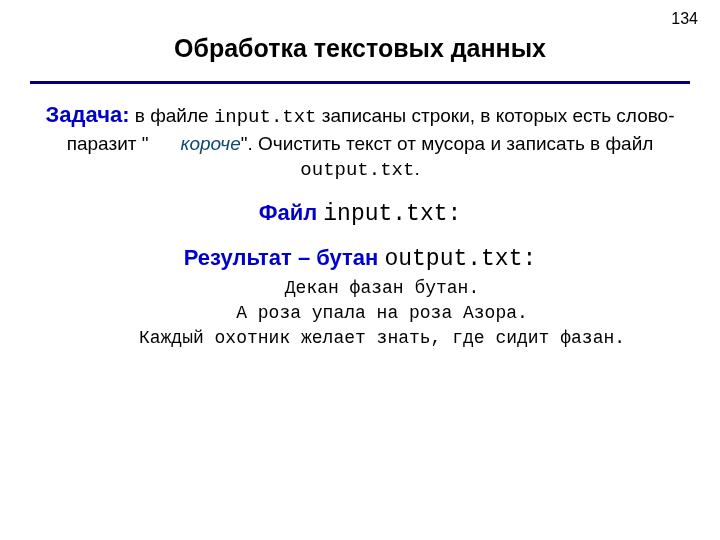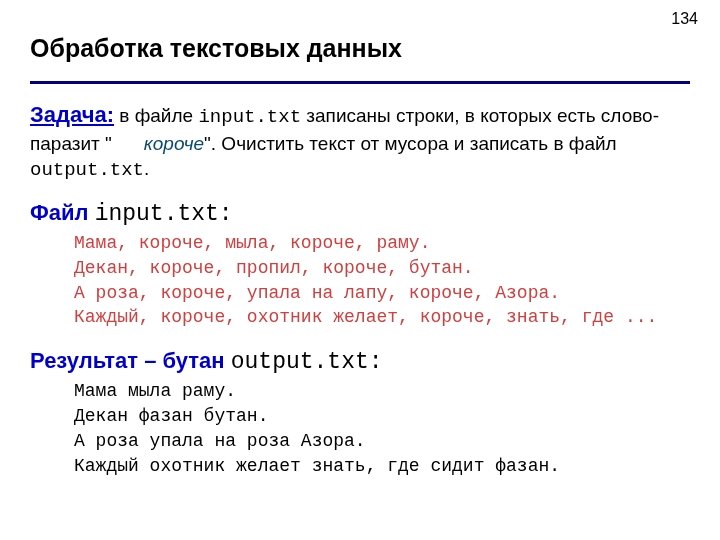--- a/index.html
+++ b/index.html
@@ -1,15 +1,15 @@
 <!DOCTYPE html>
 <html><head>
   <meta charset="utf-8">
   <style>
-    * { margin: 0; padding: 0; box-sizing: border-box; }
+    * { margin: 0; padding: 0; box-sizing: border-box; text-align: center; }
     body {
       width: 720px;
       height: 540px;
       background: #fff;
       font-family: Arial, Helvetica, sans-serif;
       position: relative;
       padding: 24px 30px 20px 30px;
     }
     .page-number {
       position: absolute;
@@ -29,21 +29,20 @@
     }
     .task-block {
       font-size: 19px;
       line-height: 1.35;
       margin-bottom: 16px;
     }
     .task-label {
       color: #0000cc;
       font-weight: bold;
       font-size: 22px;
-      text-decoration: underline;
     }
     .task-mono {
       font-family: "Courier New", monospace;
       font-size: 19px;
     }
     .parasite-word {
       font-style: italic;
       color: #0c4a6e;
       margin-left: 32px;
     }
@@ -81,31 +80,24 @@
 <div class="title">Обработка текстовых данных</div>
 
 <div class="task-block">
   <span class="task-label">Задача:</span><span> в файле </span><span class="task-mono">input.txt</span><span> записаны строки, в которых есть слово-паразит "</span><span class="parasite-word">короче</span><span>". Очистить текст от мусора и записать в файл </span><span class="task-mono">output.txt</span><span>.</span>
 </div>
 
 <div class="file-block">
   <div class="section-label">
     <span class="section-blue">Файл </span><span class="section-mono">input.txt</span><span class="section-mono">:</span>
   </div>
-  <div class="file-lines">
-    <div class="input-line">Мама, короче, мыла, короче, раму.</div>
-    <div class="input-line">Декан, короче, пропил, короче, бутан.</div>
-    <div class="input-line">А роза, короче, упала на лапу, короче, Азора.</div>
-    <div class="input-line">Каждый, короче, охотник желает, короче, знать, где ...</div>
-  </div>
 </div>
 
 <div class="file-block">
   <div class="section-label">
     <span class="section-blue">Результат – бутан </span><span class="section-mono">output.txt</span><span class="section-mono">:</span>
   </div>
   <div class="file-lines">
-    <div class="output-line">Мама мыла раму.</div>
     <div class="output-line">Декан фазан бутан.</div>
     <div class="output-line">А роза упала на роза Азора.</div>
     <div class="output-line">Каждый охотник желает знать, где сидит фазан.</div>
   </div>
 </div>
 
 </body></html>

